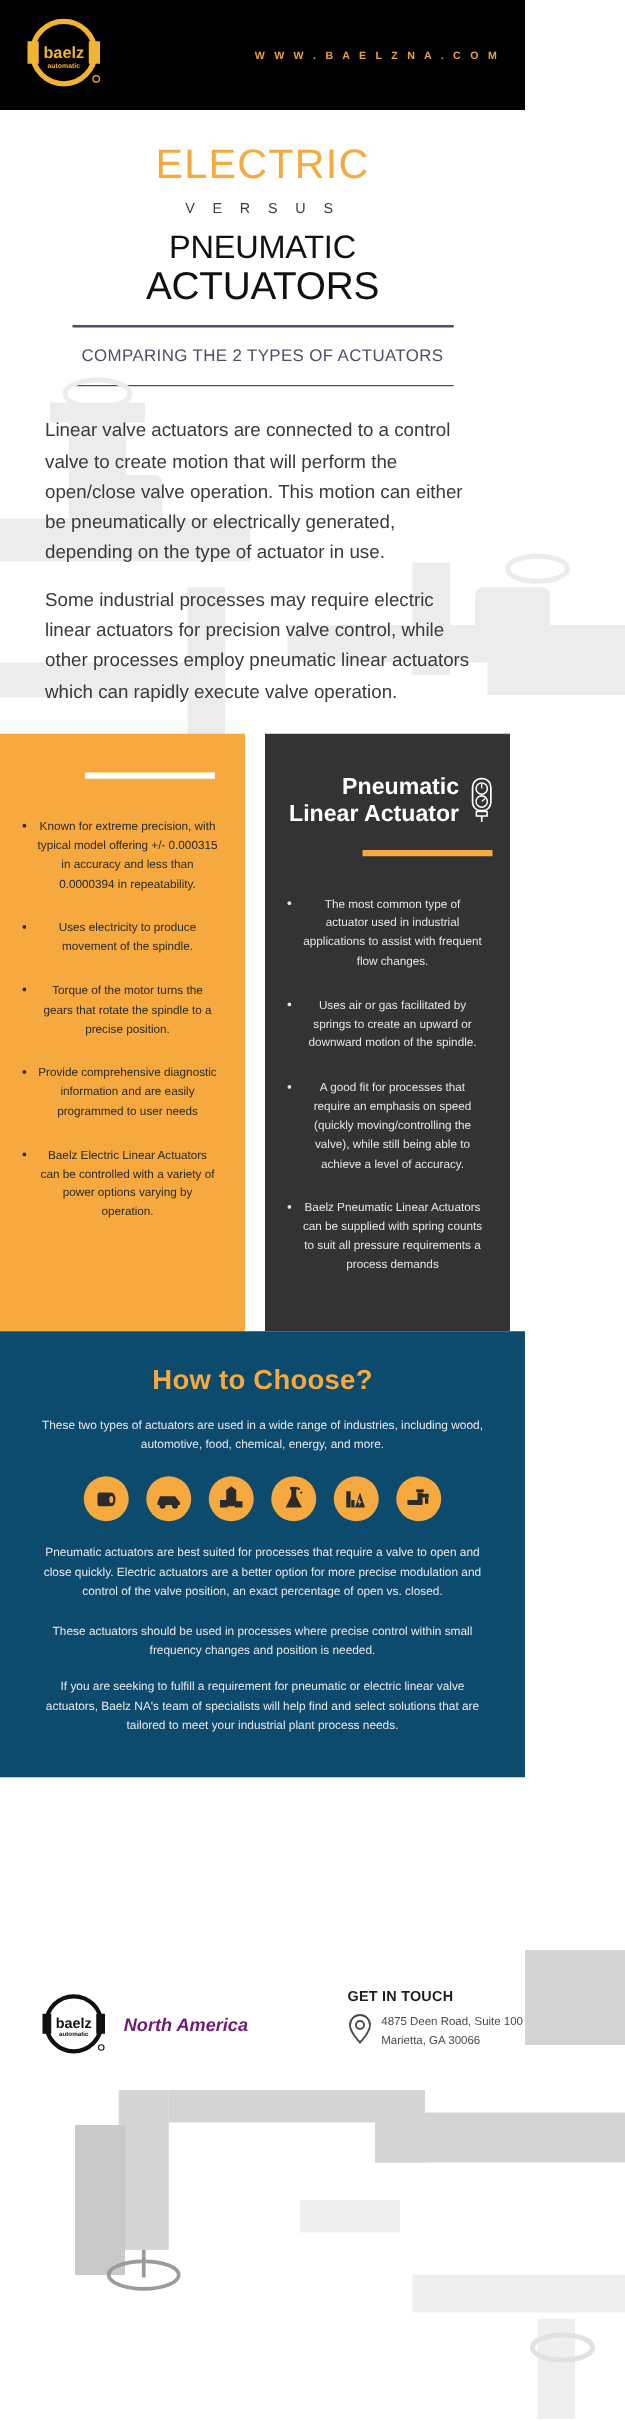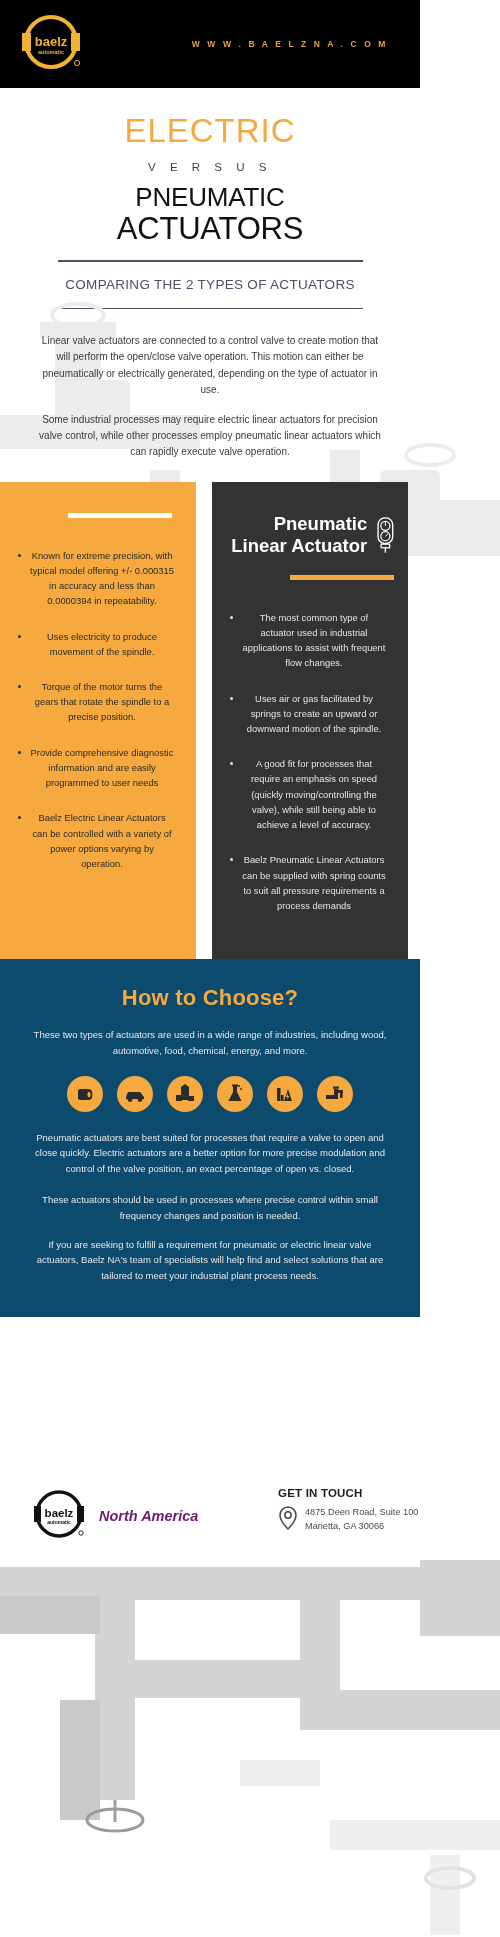--- a/index.html
+++ b/index.html
@@ -12,21 +12,21 @@
   }
   .page { position: relative; width: 420px; height: 1937px; background:#fff;border-radius:18px; }
 
   
   .topbar {
     height: 88px; background:#000000;
     display:flex; align-items:center; position:relative;
   }
   .logo-wrap { margin-left: 14px; width: 74px; height: 66px; position:relative; }
   .site-url {
-    position:absolute; right: 32px; top: 50%; transform: translateY(-50%);
+    position:absolute; right: 20px; top: 50%; transform: translateY(-50%);
     color:#E8A33D; font-size: 8.5px; letter-spacing: 2.6px; font-weight: 600;
   }
 
   
   .title-block { text-align:center; padding-top: 26px; }
   .t-electric {
     color:#F5A93F; font-size: 33px; letter-spacing: 1px; font-weight: 400;
     line-height: 1.05;
   }
   .t-versus {
@@ -46,22 +46,22 @@
   }
   .subtitle {
     color:#4a4f63; font-size: 13.5px; line-height: 1.6; letter-spacing: .3px;
     margin: 12px auto 0 auto; width: 300px;
   }
   .rule2 { width: 305px; height: 1.6px; background:#4a4f63; margin: 12px auto 0 auto; }
 
   
   .intro { position:relative; z-index:3; margin-top: 24px; }
   .intro p {
-    width: 348px; margin: 0 auto; color:#3a3a3a; font-size: 10px;
-    line-height: 1.62; text-align:center;
+    width: 348px; margin: 0 auto; color:#3a3a3a; font-size: 15px;
+    line-height: 1.62; 
   }
   .intro p + p { margin-top: 14px; }
 
   
   .wm { position:absolute; left:0; top:0; width:500px; height:1937px; z-index:1; pointer-events:none; }
 
   
   .cards { position:relative; z-index:3; margin-top: 21px; display:flex; gap: 10px; padding: 0 0px; }
   .card { position:relative; }
   .card-elec { width: 196px; background:#F5A93F; padding: 22px 12px 26px 12px; }

